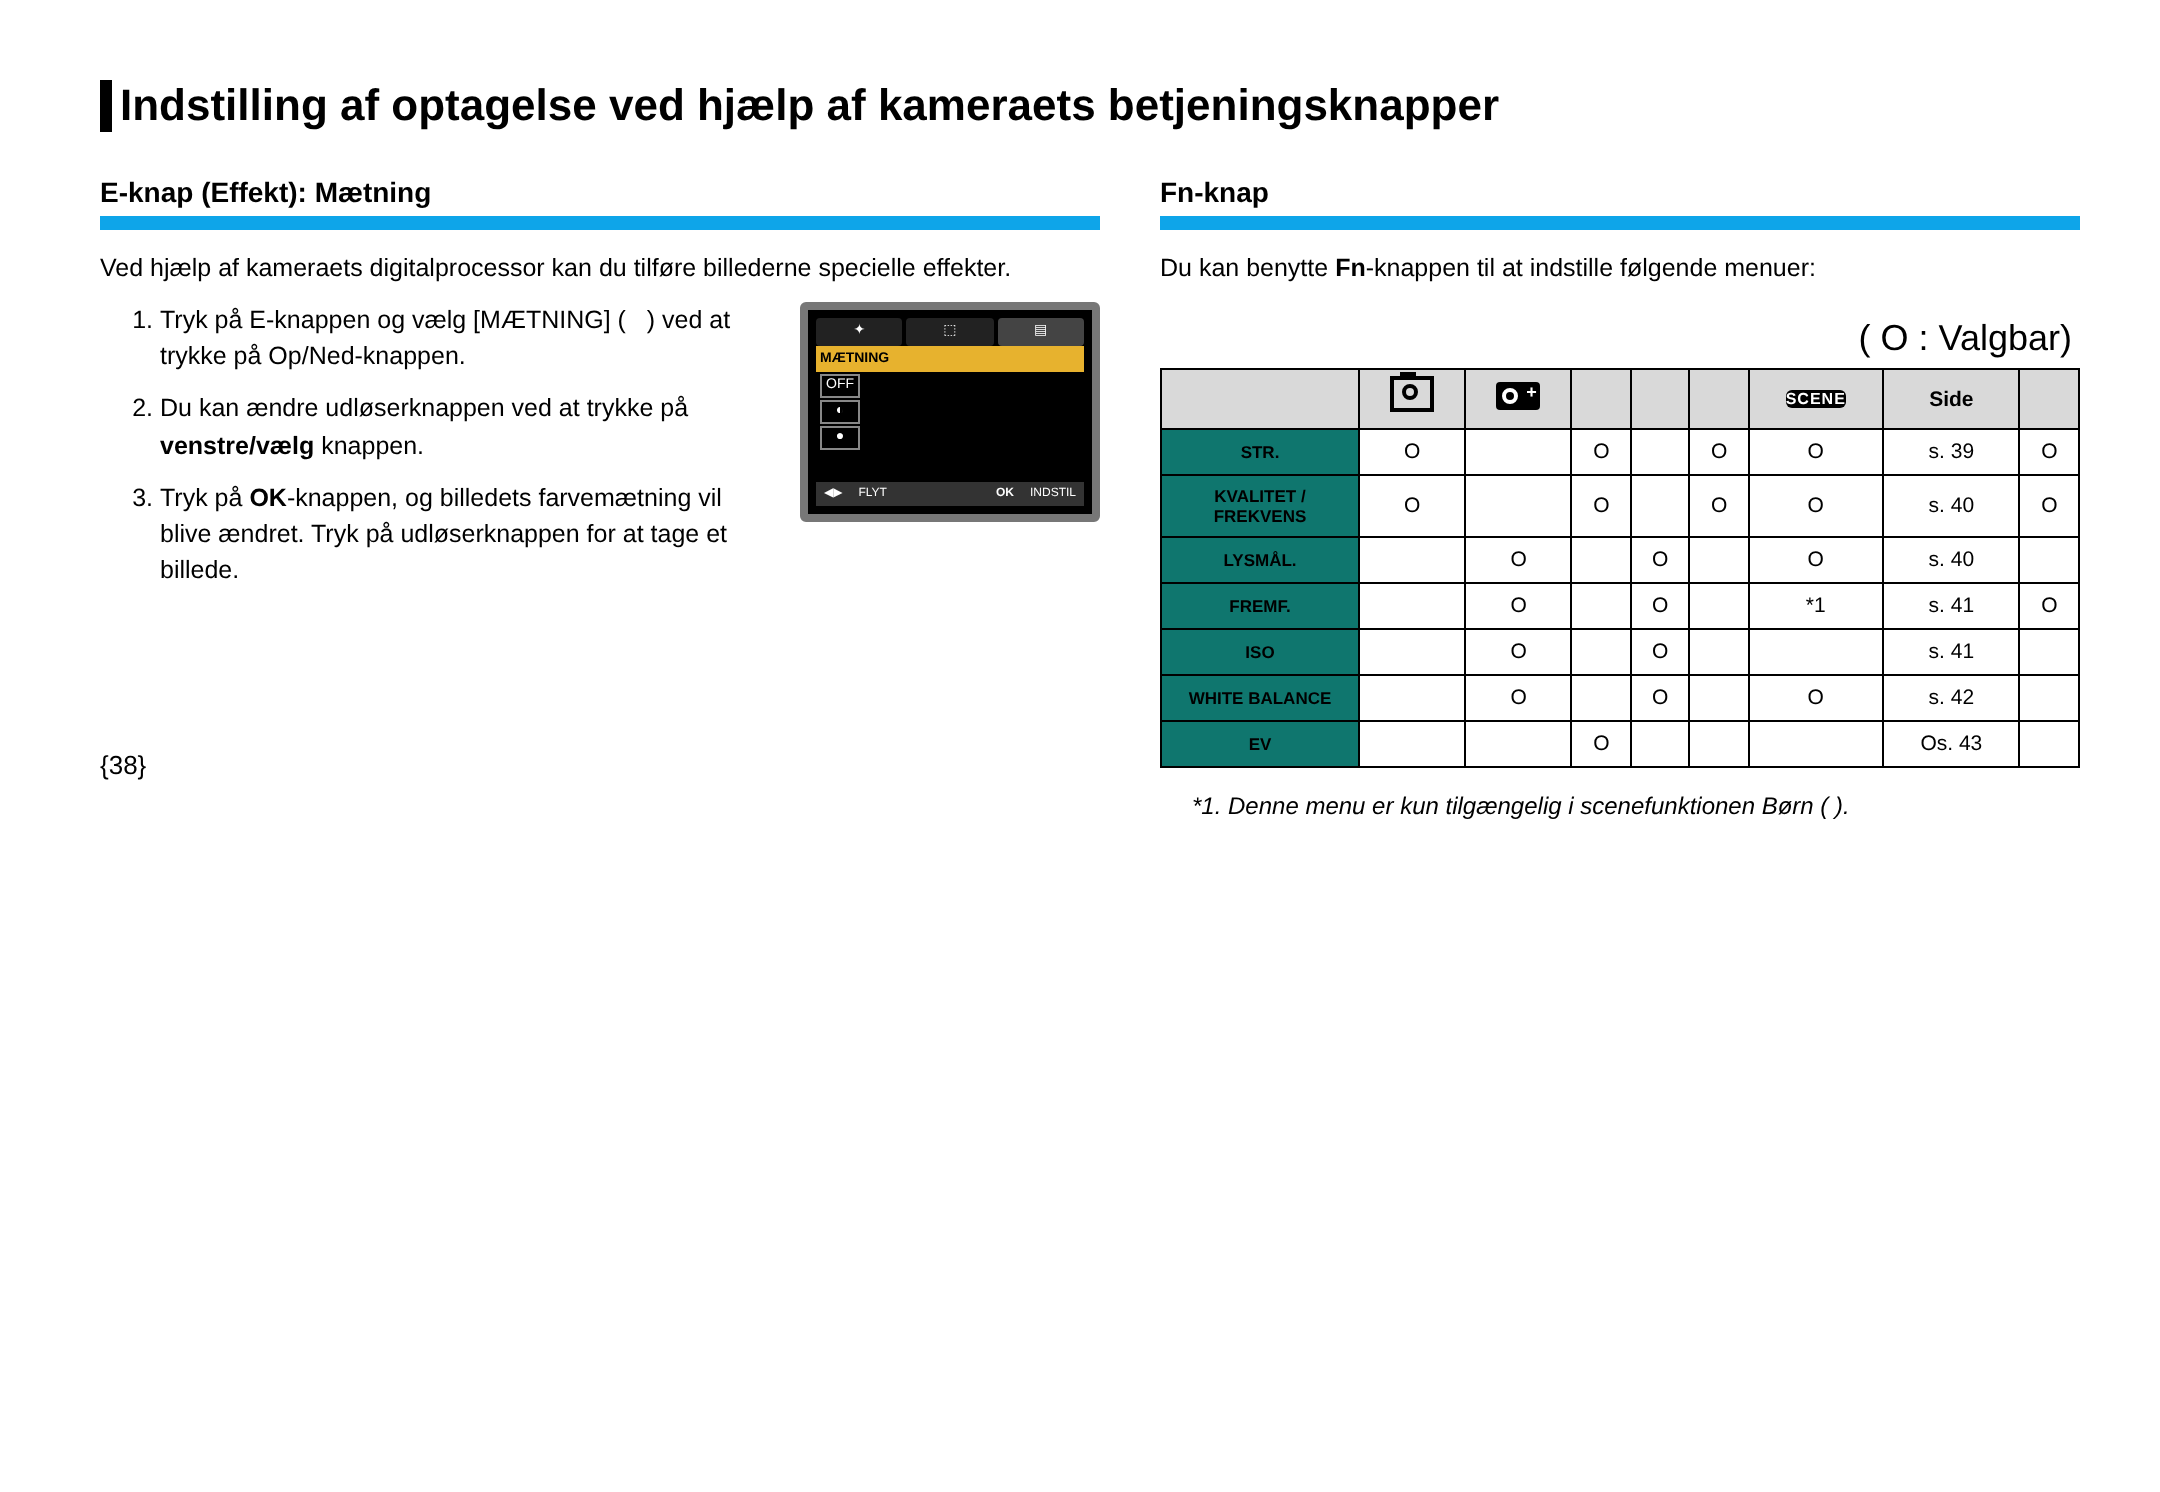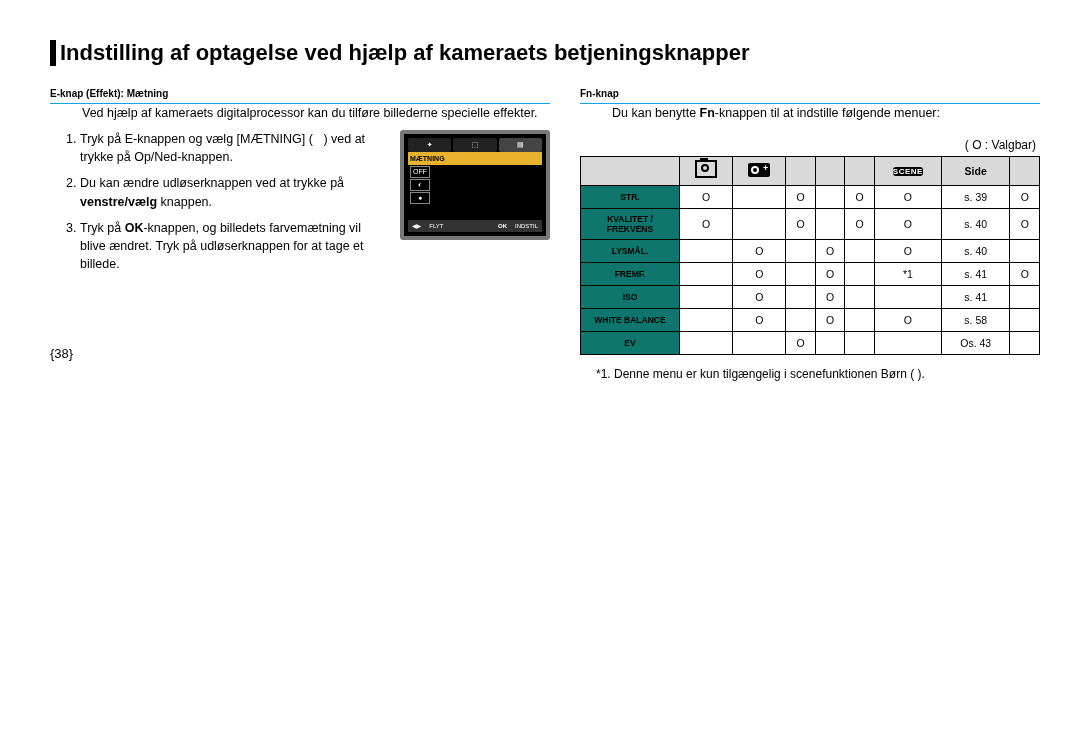--- a/index.html
+++ b/index.html
@@ -35,31 +35,32 @@
     display: flex;
     gap: 30px;
   }
   .col-left {
     width: 500px;
   }
   .col-right {
     flex: 1;
   }
   .sub-heading {
-    font-size: 10px;
+    font-size: 14px;
     font-weight: 700;
-    border-bottom: 1px solid #0ea5e9;
+    border-bottom: 7px solid #0ea5e9;
     padding-bottom: 4px;
+    margin-bottom: 10px;
   }
   .body-text {
     font-size: 12.5px;
     line-height: 1.45;
   }
   .intro {
-    margin: 0 0 8px 32px;
+    margin: 0 0 8px 0;
   }
   ol.steps {
     font-size: 12.5px;
     line-height: 1.45;
     padding-left: 30px;
     margin: 0;
   }
   ol.steps li {
     margin-bottom: 8px;
     max-width: 300px;
@@ -115,21 +116,21 @@
     height: 12px;
     background: #333;
     display: flex;
     align-items: center;
     font-size: 6px;
   }
   .lcd-bottom span { margin: 0 4px; }
   .lcd-bottom .spacer { flex:1; }
 
   .legend {
-    font-size: 12px;
+    font-size: 18px;
     text-align: right;
     margin: 16px 4px 4px 0;
   }
 
   table.fn {
     border-collapse: collapse;
     font-size: 10.5px;
     width: 100%;
   }
   table.fn th, table.fn td {
@@ -161,20 +162,21 @@
   .mode-cam::before { content:""; position:absolute; top:-4px; left:3px; width:8px; height:4px; background:#000; }
   .mode-cam::after { content:""; position:absolute; top:2px; left:4px; width:8px; height:8px; border:2px solid #000; border-radius:50%; box-sizing:border-box; }
   .mode-camb { width:22px; height:14px; background:#000; border-radius:2px; position:relative; }
   .mode-camb::before { content:""; position:absolute; top:3px; left:3px; width:8px; height:8px; border:2px solid #fff; border-radius:50%; box-sizing:border-box; }
   .mode-camb::after { content:"+"; position:absolute; right:2px; top:0px; font-size:9px; color:#fff; }
   .mode-scene { width:38px; height:14px; background:#000000; color:#fff; border-radius:3px; font-size:8px; letter-spacing:0.5px; line-height:14px; text-align:center; }
 
   .footnote {
     font-size: 12px;
     margin: 12px 0 0 16px;
+    font-style: italic;
   }
   .page-num {
     position: absolute;
     left: 50px;
     bottom: 40px;
     font-size: 13px;
   }
 </style>
 </head>
 <body>
@@ -319,21 +321,21 @@
             <td></td>
           </tr>
           <tr>
             <th>WHITE BALANCE</th>
             <td></td>
             <td>O</td>
             <td></td>
             <td>O</td>
             <td></td>
             <td>O</td>
-            <td>s. 58</td>
+            <td>s. 42</td>
             <td></td>
           </tr>
           <tr>
             <th>EV</th>
             <td></td>
             <td></td>
             <td>O</td>
             <td></td>
             <td></td>
             <td></td>

